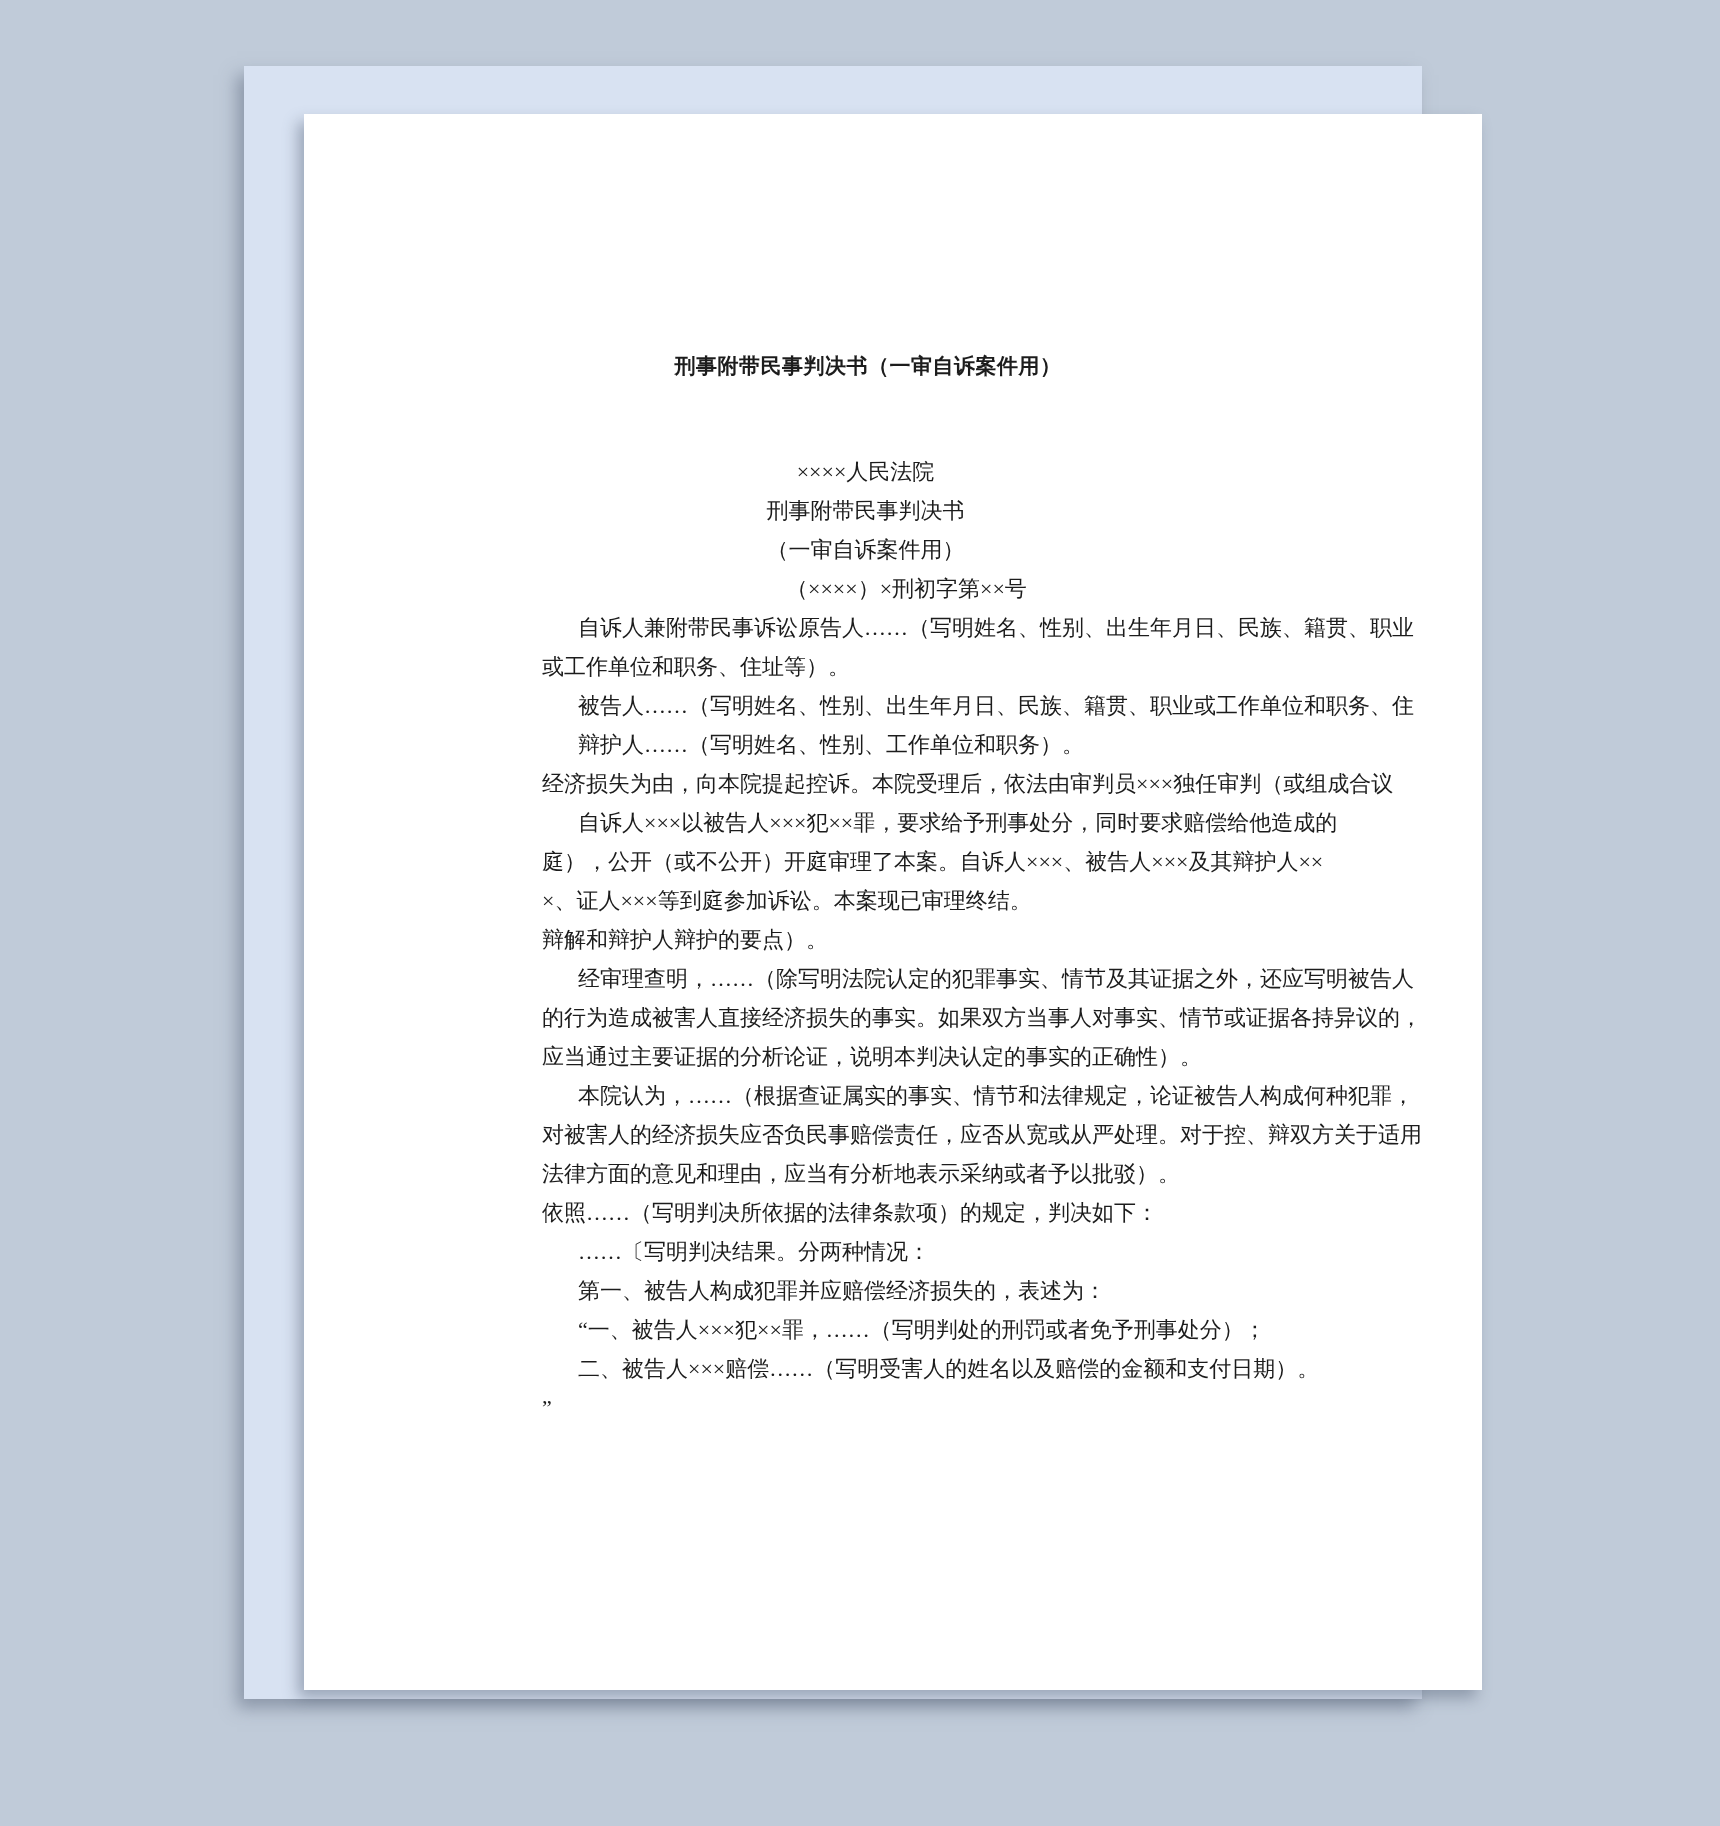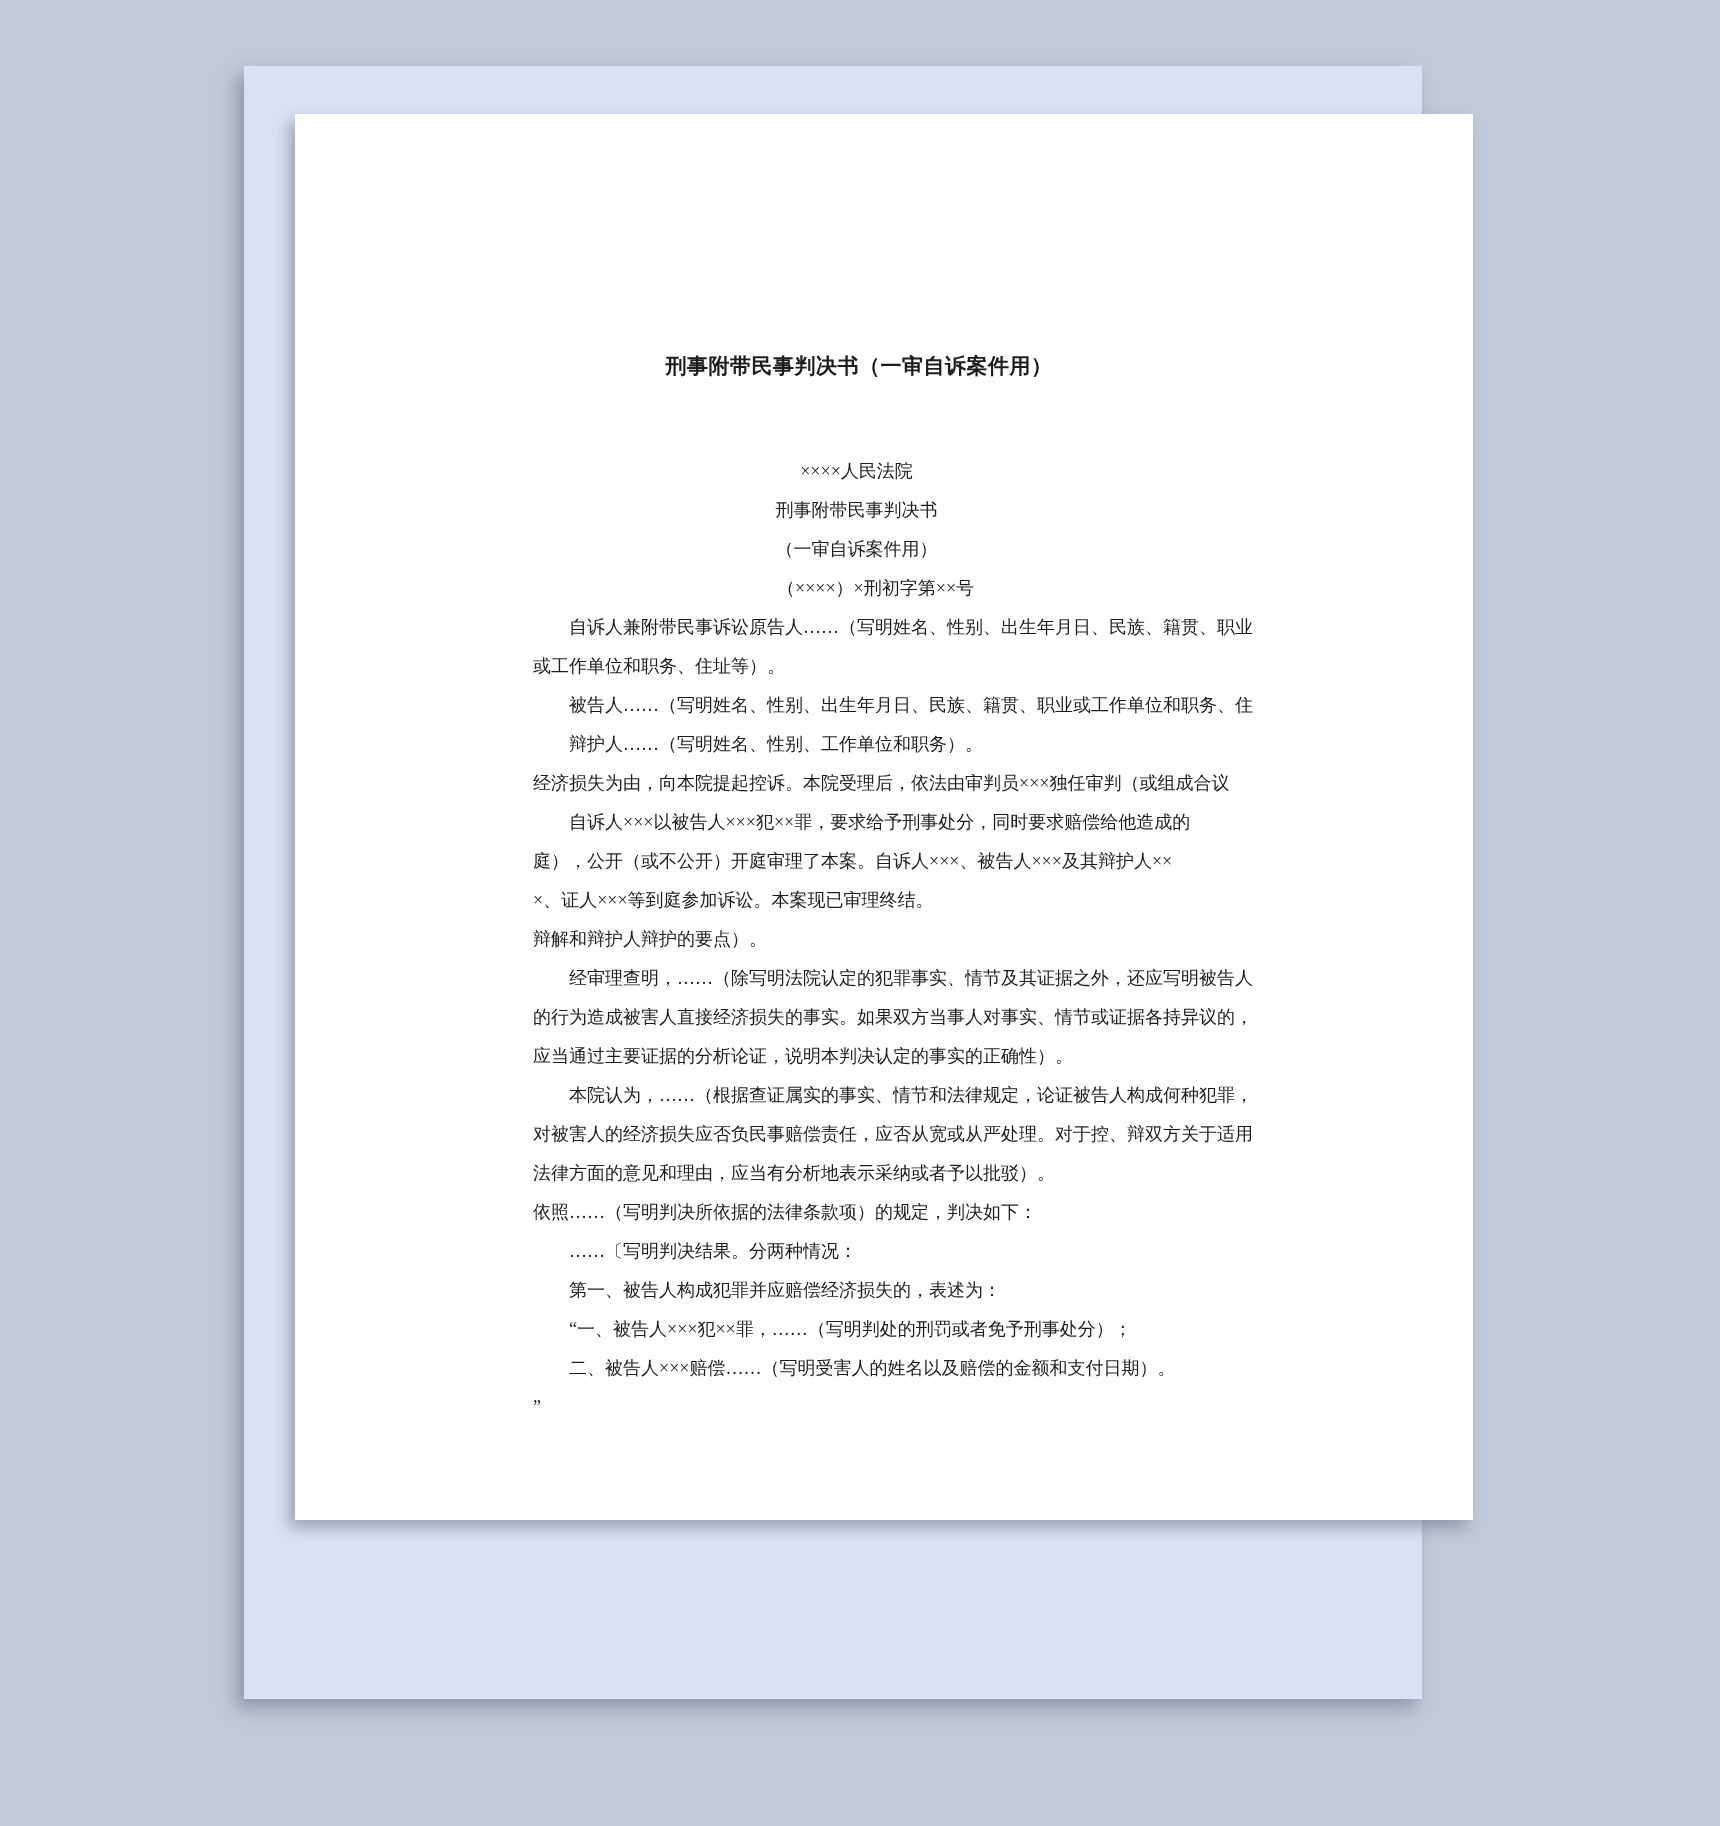--- a/index.html
+++ b/index.html
@@ -20,40 +20,40 @@
   .page{
     position:absolute;
     width:1178px;
   }
   .page-back{
     left:244px; top:66px; height:1633px;
     background:var(--back-page);
     box-shadow:-7px 9px 16px rgba(88,100,122,0.50);
   }
   .page-front{
-    left:295px; top:114px; height:1406px;
+    left:304px; top:114px; height:1576px;
     background:var(--front-page);
     box-shadow:-6px 8px 14px rgba(88,100,122,0.48);
   }
   .doc-inner{
     padding-top:232px;
     height:100%;
   }
   .doc-title{
     text-align:center;
     padding-right:50px;
     font-size:21px;
     font-weight:bold;
     line-height:40px;
     letter-spacing:0.5px;
     white-space:pre;
   }
   .doc-lines{
     margin:66px 237px 0 238px;
-    font-size:18px;
+    font-size:22px;
     line-height:39px;
   }
   .doc-lines .line{
     white-space:pre;
   }
   .line.center{ text-align:center; padding-right:56px; }
   .line.casenum{ padding-left:244px; }
   .line.indent{ text-indent:36px; }
   .line.flush{ text-indent:0; }
 </style>

